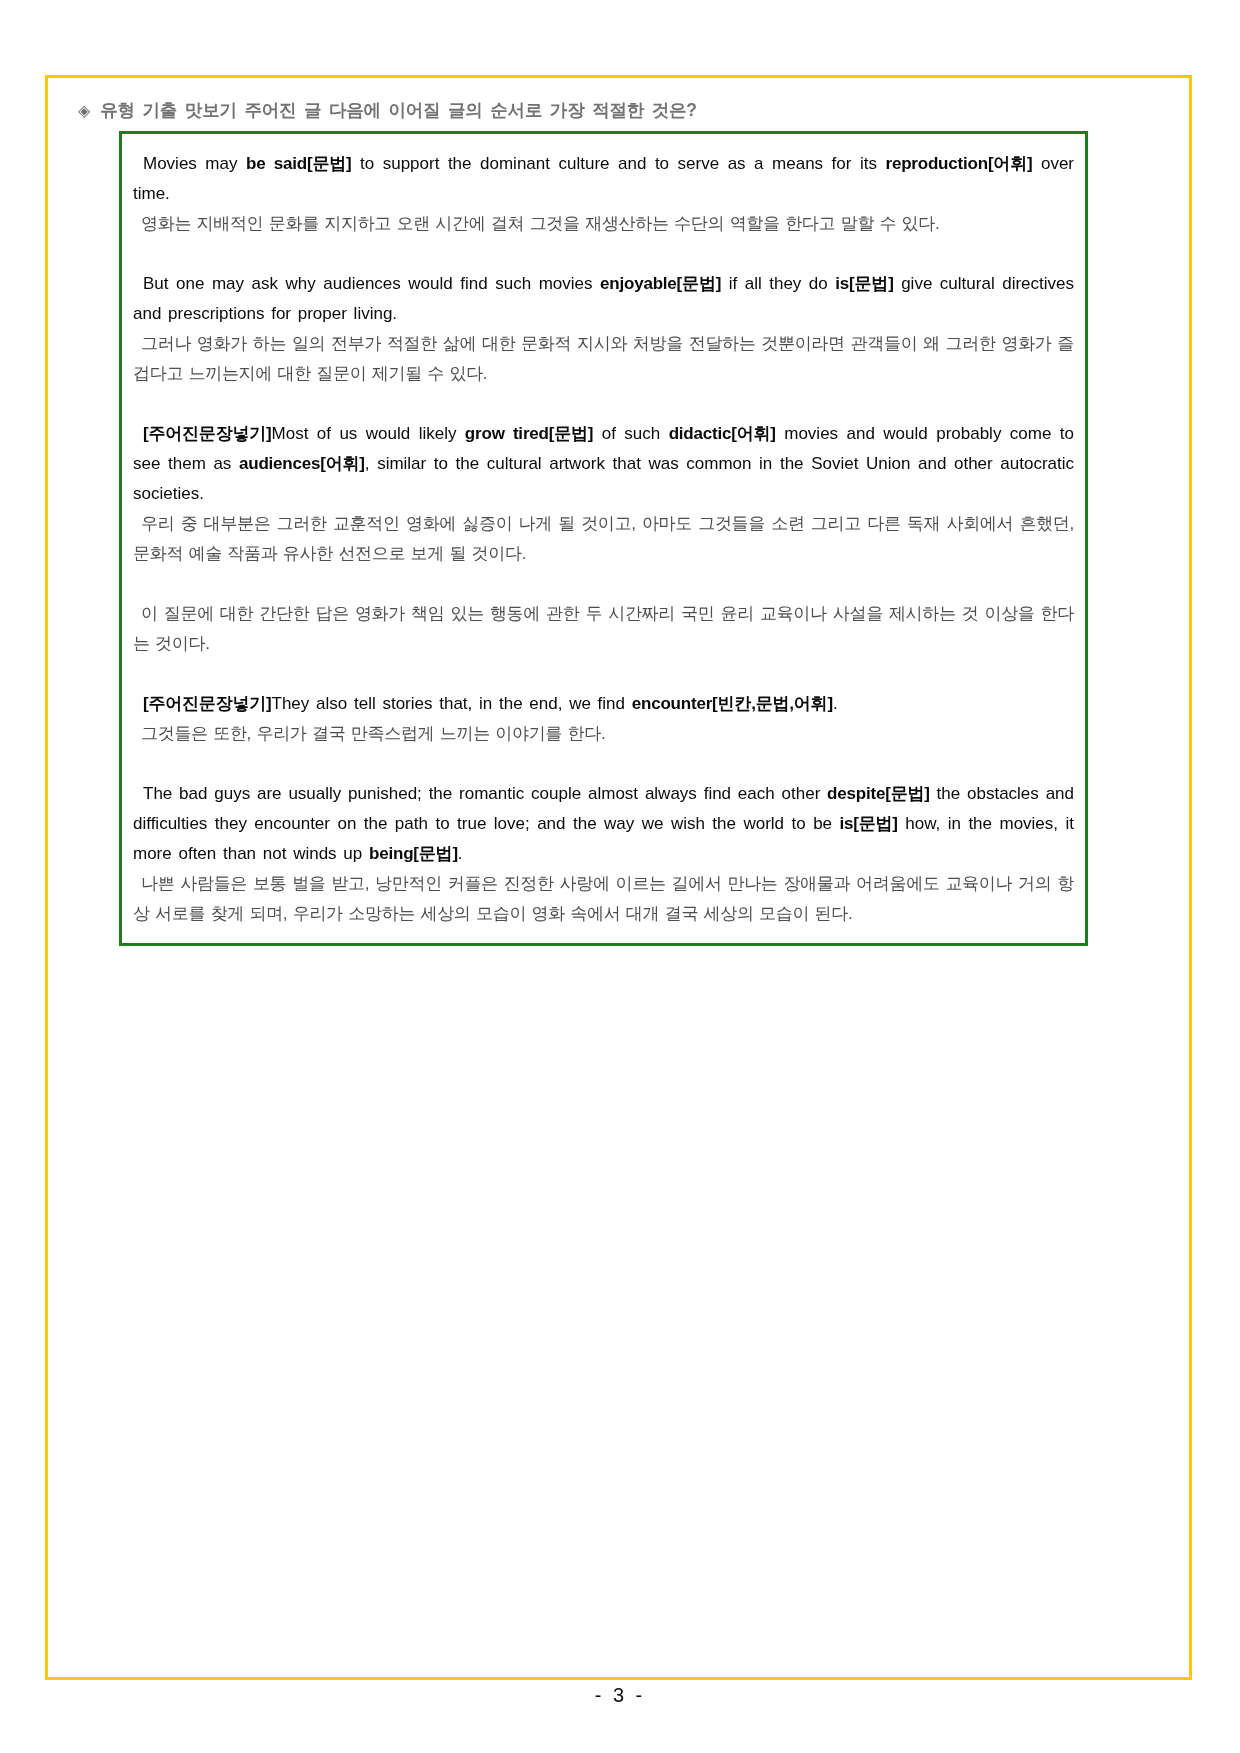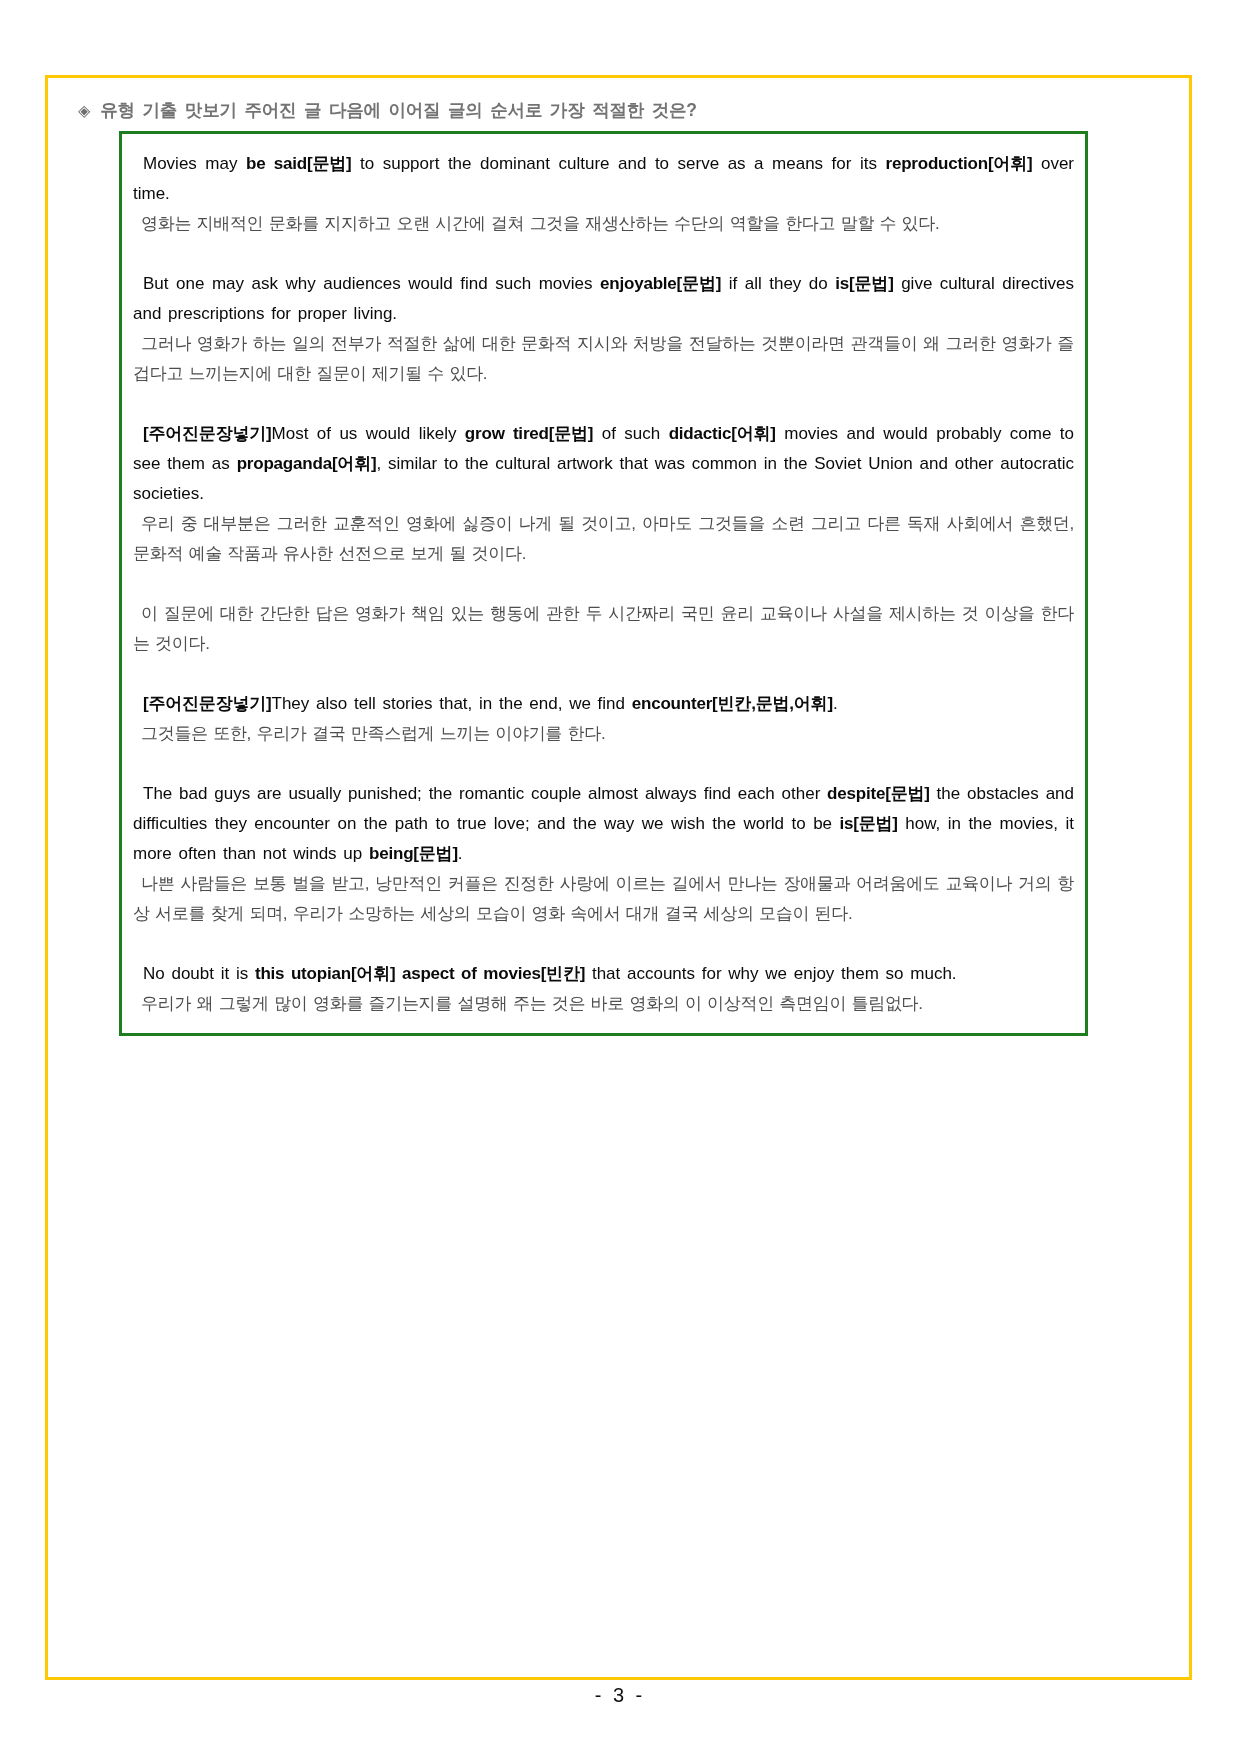--- a/index.html
+++ b/index.html
@@ -61,34 +61,30 @@
   <div class="passage-box">
       <div class="group">
         <p class="en"><span>Movies may </span><span class="b">be said[문법]</span><span> to support the dominant culture and to serve as a means for its </span><span class="b">reproduction[어휘]</span><span> over time.</span></p>
         <p class="ko">영화는 지배적인 문화를 지지하고 오랜 시간에 걸쳐 그것을 재생산하는 수단의 역할을 한다고 말할 수 있다.</p>
       </div>
       <div class="group">
         <p class="en"><span>But one may ask why audiences would find such movies </span><span class="b">enjoyable[문법]</span><span> if all they do </span><span class="b">is[문법]</span><span> give cultural directives and prescriptions for proper living.</span></p>
         <p class="ko">그러나 영화가 하는 일의 전부가 적절한 삶에 대한 문화적 지시와 처방을 전달하는 것뿐이라면 관객들이 왜 그러한 영화가 즐겁다고 느끼는지에 대한 질문이 제기될 수 있다.</p>
       </div>
       <div class="group">
-        <p class="en"><span class="b">[주어진문장넣기]</span><span>Most of us would likely </span><span class="b">grow tired[문법]</span><span> of such </span><span class="b">didactic[어휘]</span><span> movies and would probably come to see them as </span><span class="b">propaganda[어휘]</span><span>, similar to the cultural artwork that was common in the Soviet Union and other autocratic societies.</span></p>
+        <p class="en"><span class="b">[주어진문장넣기]</span><span>Most of us would likely </span><span class="b">grow tired[문법]</span><span> of such </span><span class="b">didactic[어휘]</span><span> movies and would probably come to see them as </span><span class="b">audiences[어휘]</span><span>, similar to the cultural artwork that was common in the Soviet Union and other autocratic societies.</span></p>
         <p class="ko">우리 중 대부분은 그러한 교훈적인 영화에 싫증이 나게 될 것이고, 아마도 그것들을 소련 그리고 다른 독재 사회에서 흔했던, 문화적 예술 작품과 유사한 선전으로 보게 될 것이다.</p>
       </div>
       <div class="group">
         <p class="ko">이 질문에 대한 간단한 답은 영화가 책임 있는 행동에 관한 두 시간짜리 국민 윤리 교육이나 사설을 제시하는 것 이상을 한다는 것이다.</p>
       </div>
       <div class="group">
         <p class="en"><span class="b">[주어진문장넣기]</span><span>They also tell stories that, in the end, we find </span><span class="b">encounter[빈칸,문법,어휘]</span><span>.</span></p>
         <p class="ko">그것들은 또한, 우리가 결국 만족스럽게 느끼는 이야기를 한다.</p>
       </div>
       <div class="group">
         <p class="en"><span>The bad guys are usually punished; the romantic couple almost always find each other </span><span class="b">despite[문법]</span><span> the obstacles and difficulties they encounter on the path to true love; and the way we wish the world to be </span><span class="b">is[문법]</span><span> how, in the movies, it more often than not winds up </span><span class="b">being[문법]</span><span>.</span></p>
         <p class="ko">나쁜 사람들은 보통 벌을 받고, 낭만적인 커플은 진정한 사랑에 이르는 길에서 만나는 장애물과 어려움에도 교육이나 거의 항상 서로를 찾게 되며, 우리가 소망하는 세상의 모습이 영화 속에서 대개 결국 세상의 모습이 된다.</p>
       </div>
-      <div class="group">
-        <p class="en"><span>No doubt it is </span><span class="b">this utopian[어휘] aspect of movies[빈칸]</span><span> that accounts for why we enjoy them so much.</span></p>
-        <p class="ko">우리가 왜 그렇게 많이 영화를 즐기는지를 설명해 주는 것은 바로 영화의 이 이상적인 측면임이 틀림없다.</p>
-      </div>
     </div>
 </div>
 
 <div class="page-number">- 3 -</div>
 
 </body></html>

